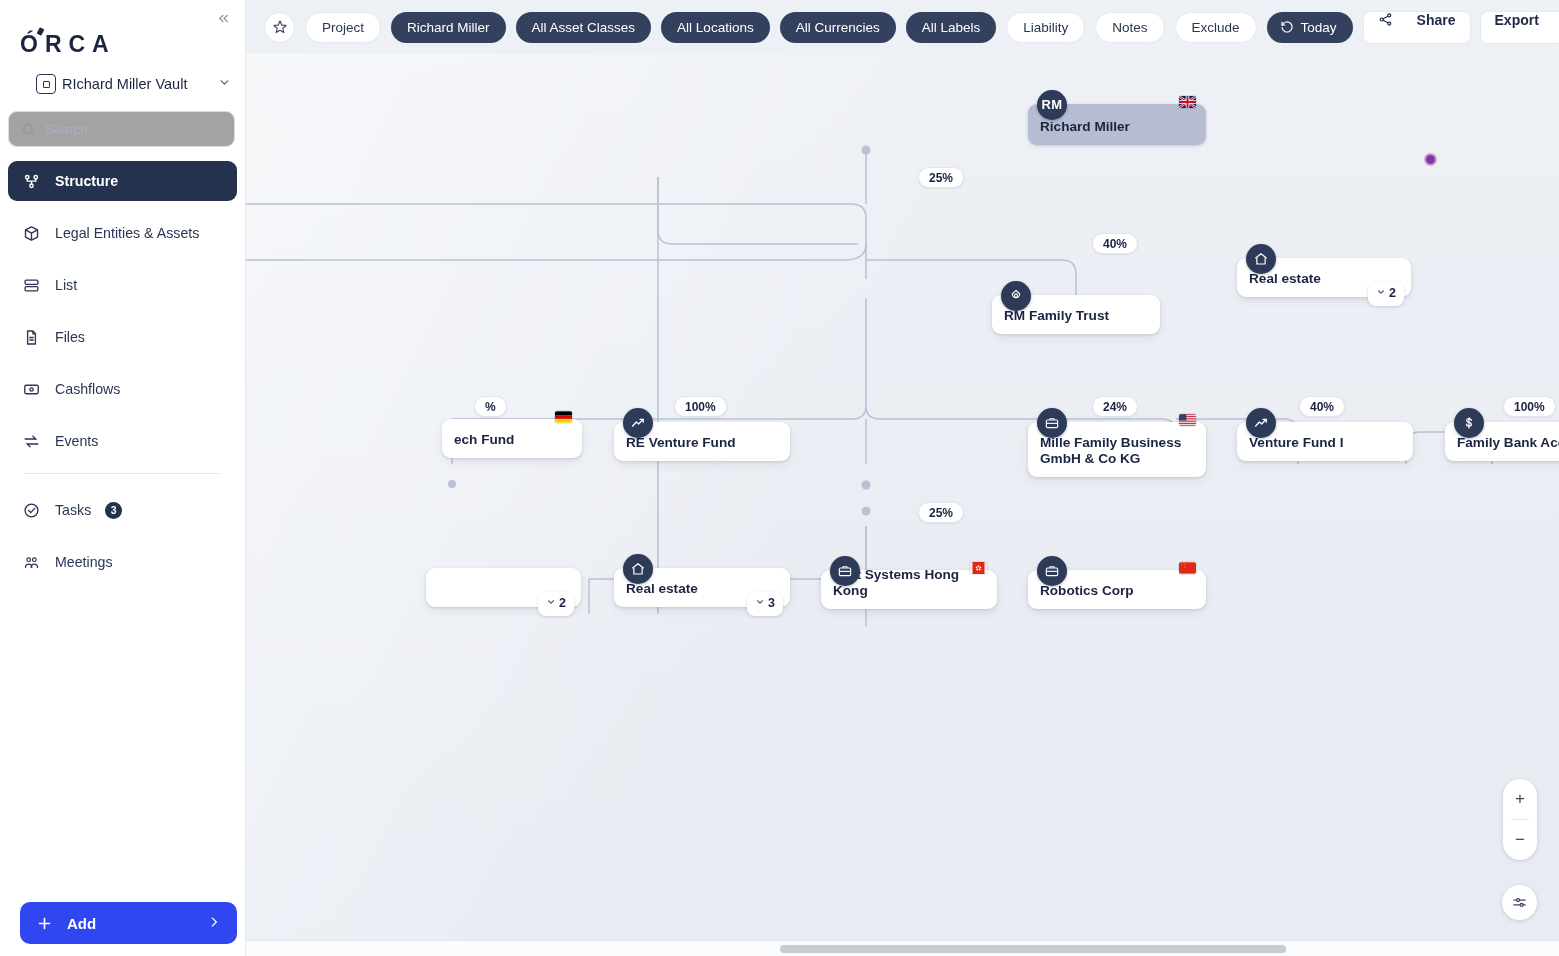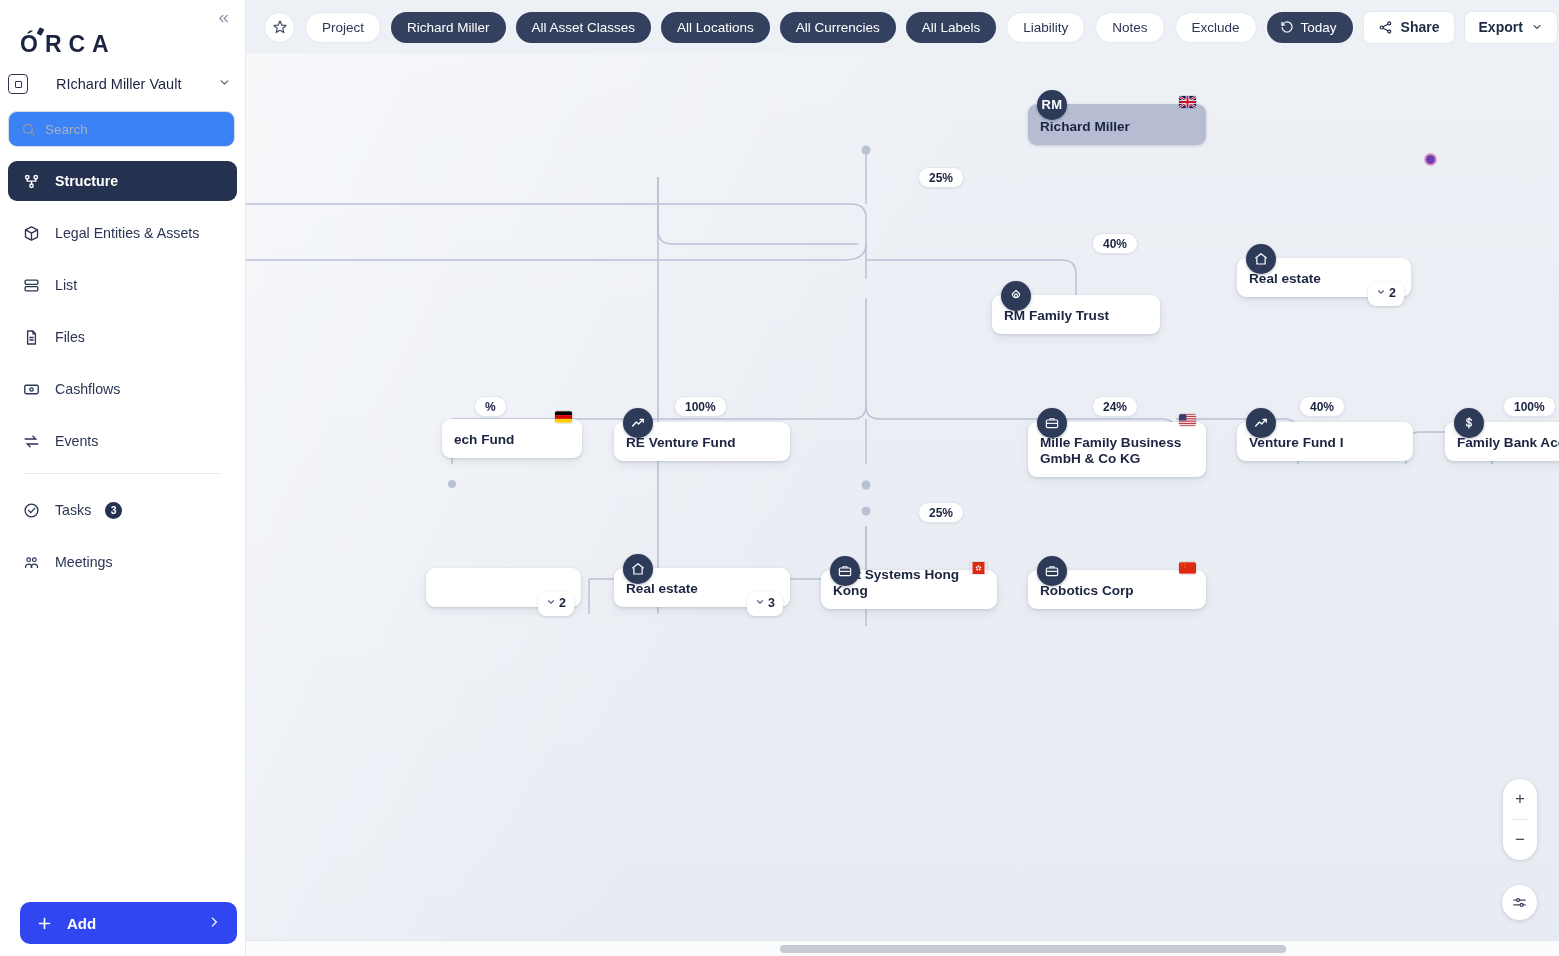--- a/index.html
+++ b/index.html
@@ -26,36 +26,36 @@
   .brand {
     margin: 31px 0 0 20px; font-size: 23px; font-weight: 700;
     letter-spacing: 7px; color: #1b2440; display: flex; align-items: center;
   }
   .brand .o-mark { position: relative; display: inline-block; }
   .brand .o-mark::after {
     content: ""; position: absolute; top: -3px; right: 2px; width: 5px; height: 7px;
     background: #1b2440; transform: rotate(28deg); border-radius: 1px;
   }
   .vault-row {
-    display: flex; align-items: center; gap: 28px;
-    margin: 16px 14px 0 8px; cursor: pointer;
+    display: flex; align-items: center; gap: 6px;
+    margin: 16px 14px 0 36px; cursor: pointer;
   }
   .vault-icon {
     width: 20px; height: 20px; border: 1.6px solid #2b3654; border-radius: 4px;
     display: flex; align-items: center; justify-content: center; flex: 0 0 20px;
   }
   .vault-icon span { width: 7px; height: 7px; border: 1.6px solid #2b3654; border-radius: 1px; }
   .vault-name { font-size: 14.5px; color: #1b2440; font-weight: 500; flex: 1; }
   .chev { color: #5a6480; font-size: 12px; }
 
   .search-box {
     margin: 17px 10px 0 8px; height: 36px;
     border: 1px solid #d8dde8; border-radius: 9px;
     display: flex; align-items: center; gap: 9px; padding: 0 12px;
-    background: #3b82f6;
+    background: #a3a3a3;
   }
   .search-box input {
     border: none; outline: none; background: transparent;
     font-size: 13.5px; color: #2b3654; width: 100%;
     font-family: "Liberation Sans", sans-serif;
   }
   .search-box input::placeholder { color: #a8b0c2; }
 
   .nav { margin-top: 14px; padding: 0 8px; }
   .nav-item {
@@ -107,21 +107,21 @@
     height: 31px; border-radius: 16px; padding: 0 16px;
     display: flex; align-items: center; font-size: 13.5px;
     cursor: pointer; white-space: nowrap; font-weight: 500;
   }
   .chip.light { background: #ffffff; color: #2b3654; border: 1px solid #e4e8f0; }
   .chip.dark  { background: #33415e; color: #ffffff; }
   .chip.today { background: #33415e; color: #ffffff; gap: 7px; padding-left: 13px; }
   .tb-right { margin-left: auto; display: flex; align-items: center; gap: 9px; }
   .tb-btn {
     height: 33px; border-radius: 8px; background: #fff; border: 1px solid #e4e8f0;
-    display: flex; align-items: center; gap: 8px; padding: 0 14px;
+    display: flex; gap: 24px; padding: 0 14px;
     font-size: 14px; font-weight: 600; color: #1e2a44; cursor: pointer;
   }
 
   
   .canvas {
     position: absolute; top: 54px; left: 0; right: 0; bottom: 0;
     background:
       linear-gradient(115deg, rgba(255,255,255,.55) 0%, rgba(255,255,255,0) 45%),
       linear-gradient(180deg, #edf0f5 0%, #e7ebf2 100%);
     overflow: hidden;

